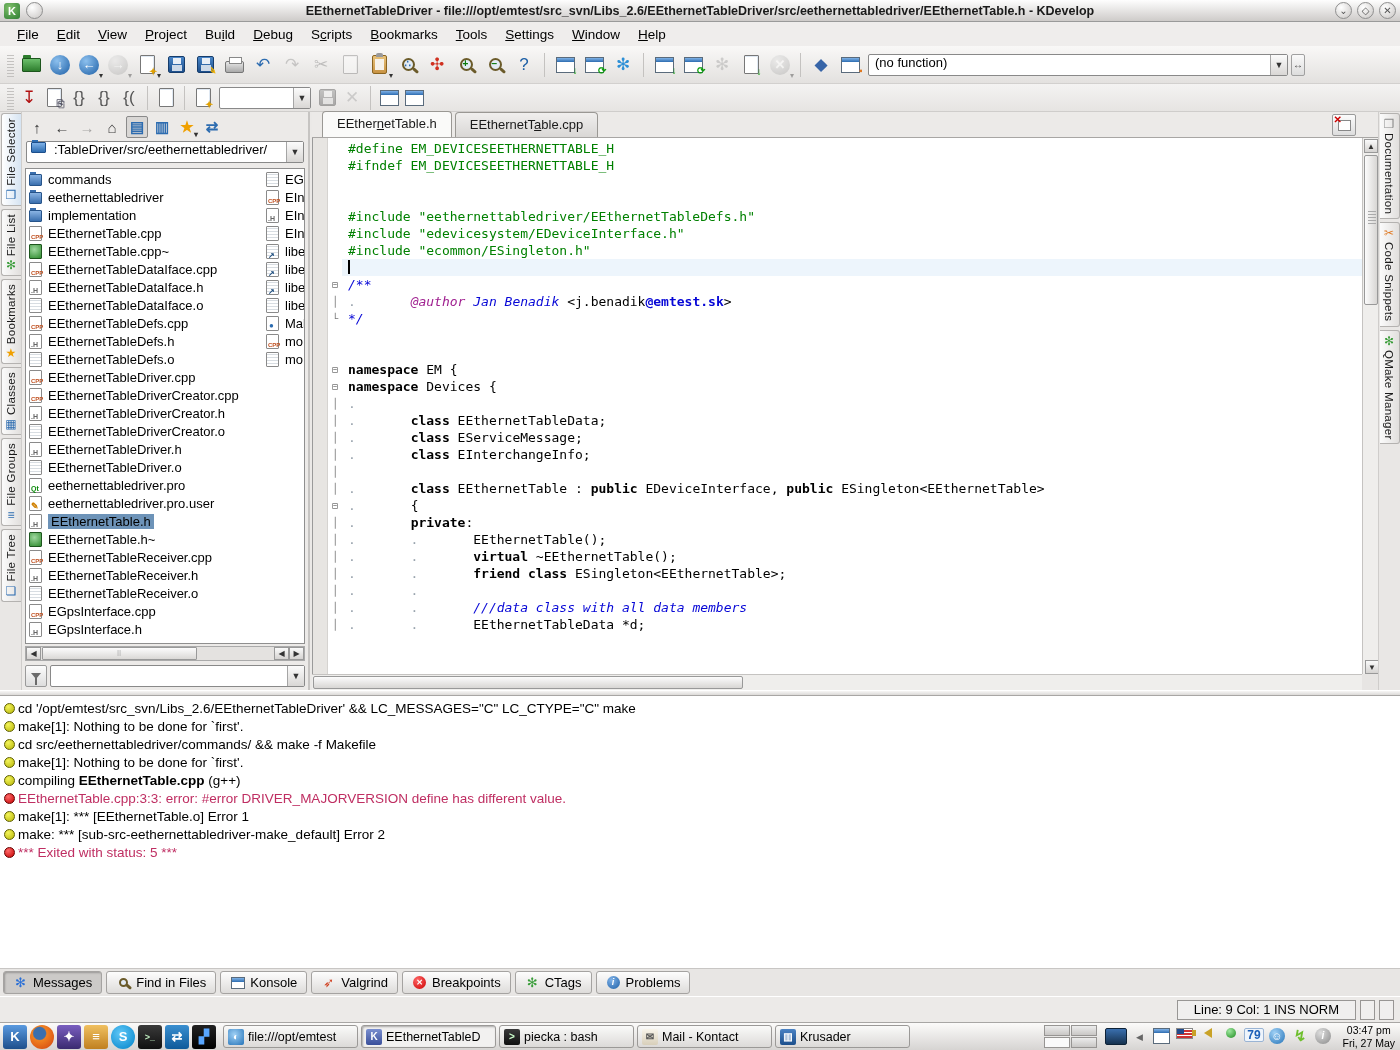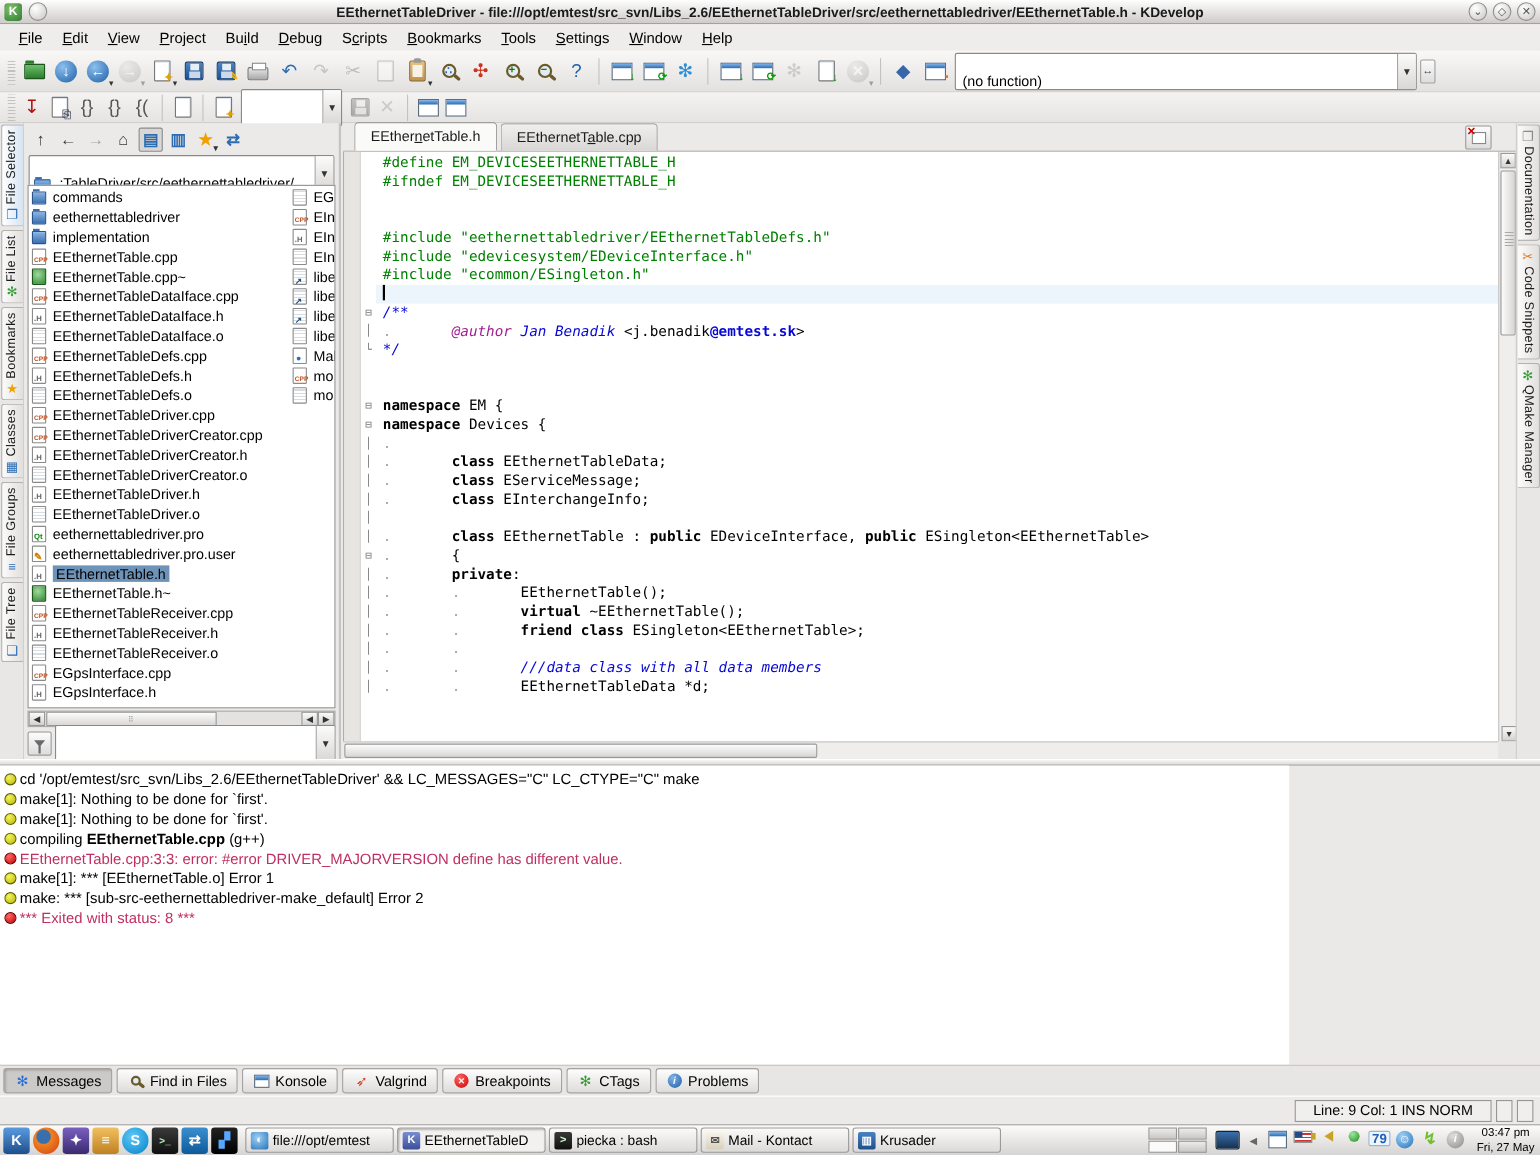--- a/index.html
+++ b/index.html
@@ -50,21 +50,21 @@
   .g-folder{width:19px;height:14px;background:linear-gradient(#6cc06c,#2d7d2d);border:1px solid #1d551d;border-radius:1px;position:relative}
   .g-folder:before{content:"";position:absolute;left:0;top:-4px;width:8px;height:3px;background:#2d7d2d;border-radius:1px 1px 0 0}
   .g-mag{width:13px;height:13px;border:2px solid #6b5b2a;border-radius:50%;position:relative;background:rgba(220,235,250,.6)}
   .g-mag:after{content:"";position:absolute;width:7px;height:3px;background:#6b5b2a;right:-6px;bottom:-3px;transform:rotate(40deg);border-radius:2px}
   .g-mag .mov{position:absolute;left:1px;top:-2px;font-size:10px;font-weight:bold}
   .g-clip{width:15px;height:19px;background:linear-gradient(#e8c27a,#c89343);border:1px solid #8a6420;border-radius:2px;position:relative}
   .g-clip:before{content:"";position:absolute;left:3px;top:-3px;width:7px;height:4px;background:#999;border-radius:2px 2px 0 0}
   .g-clip:after{content:"";position:absolute;left:2px;top:3px;width:9px;height:11px;background:#f6f2ea}
   .g-print{width:19px;height:12px;background:linear-gradient(#e8e8e8,#a9a9a9);border:1px solid #777;border-radius:2px;position:relative;margin-top:4px}
   .g-print:before{content:"";position:absolute;left:3px;top:-5px;width:11px;height:5px;background:#fff;border:1px solid #888}
-  .combo{height:34px;background:#fff;border:1px solid #898989;border-radius:2px;display:flex;align-items:flex-end;position:relative;font-size:13px}
+  .combo{height:22px;background:#fff;border:1px solid #898989;border-radius:2px;display:flex;align-items:flex-start;position:relative;font-size:13px}
   .combo .ctext{padding:0 6px;white-space:nowrap;overflow:hidden;flex:1}
   .cbtn{width:17px;height:100%;border-left:1px solid #a5a5a5;background:linear-gradient(#fbfbfb,#d9d7d5);
         display:flex;align-items:center;justify-content:center;font-size:9px;color:#333;flex:none}
   #funccombo{width:420px;margin-left:4px}
   #tb2combo{width:92px;margin:0 3px}
   .gripend{width:14px;height:22px;border:1px solid #a0a0a0;border-radius:2px;background:linear-gradient(#fafafa,#ddd);
            display:flex;align-items:center;justify-content:center;font-size:10px;color:#444;margin-left:3px}
 
   
   #ltabs{left:0;top:112px;width:22px;height:578px;background:#e9e7e5;border-right:1px solid #cfcdcb;
@@ -159,21 +159,21 @@
   .vthumb:after{content:"";position:absolute;left:3px;top:54px;width:8px;height:14px;
                 background:repeating-linear-gradient(0deg,#aaa 0 1px,transparent 1px 3px)}
   .vsb .down{position:absolute;bottom:0;left:1px}
   .ehs{position:absolute;left:0;right:16px;bottom:0;height:16px;background:#efeeec;border-top:1px solid #c5c3c1;display:flex;align-items:center}
   .ehthumb{width:430px;height:13px;margin-left:1px;background:linear-gradient(#fcfcfc,#d8d6d4);border:1px solid #999;border-radius:2px}
   .ecorner{position:absolute;right:0;bottom:0;width:16px;height:16px;background:#e7e5e3}
 
   
   #splitter{left:0;top:690px;width:1400px;height:6px;background:linear-gradient(#f7f6f5,#dcdad8);
             border-top:1px solid #fff;border-bottom:1px solid #a8a6a4}
-  #messages{left:0;top:696px;width:1172px;height:272px;background:#fff;padding:3px 4px;overflow:hidden}
+  #messages{left:0;top:696px;width:1400px;height:272px;background:#fff;padding:3px 4px;overflow:hidden}
   .mline{height:18px;display:flex;align-items:center;font-size:13.5px;white-space:pre}
   .mb{width:11px;height:11px;border-radius:50%;flex:none;margin-right:3px}
   .mb.ok{background:radial-gradient(circle at 35% 30%,#f4f45a,#b6b608);border:1px solid #5f5f00}
   .mb.err{background:radial-gradient(circle at 35% 30%,#ff6a6a,#c40000);border:1px solid #600}
   .mline.error{color:#bf2e62}
   .bold{font-weight:bold}
 
   
   #btabs{left:0;top:968px;width:1400px;height:28px;background:#e8e6e4;border-top:1px solid #c8c6c4;
          display:flex;align-items:center;gap:4px;padding-left:3px}
@@ -711,26 +711,27 @@
       <span class="vicon" style="color: rgb(58, 157, 58);">✻</span>
       <span class="vl">QMake Manager</span>
     </div>
   </div>
 
 <div id="splitter" class="abs"></div>
 
 <div id="messages" class="abs">
     <div class="mline"><span class="mb ok"></span><span>cd '/opt/emtest/src_svn/Libs_2.6/EEthernetTableDriver' &amp;&amp; LC_MESSAGES="C" LC_CTYPE="C" make</span></div>
     <div class="mline"><span class="mb ok"></span><span>make[1]: Nothing to be done for `first'.</span></div>
+    <div class="mline"><span class="mb ok"></span><span>cd src/eethernettabledriver/commands/ &amp;&amp; make -f Makefile</span></div>
     <div class="mline"><span class="mb ok"></span><span>make[1]: Nothing to be done for `first'.</span></div>
     <div class="mline"><span class="mb ok"></span><span>compiling </span><span class="bold">EEthernetTable.cpp</span><span> (g++)</span></div>
     <div class="mline error"><span class="mb err"></span><span>EEthernetTable.cpp:3:3: error: #error DRIVER_MAJORVERSION define has different value.</span></div>
     <div class="mline"><span class="mb ok"></span><span>make[1]: *** [EEthernetTable.o] Error 1</span></div>
     <div class="mline"><span class="mb ok"></span><span>make: *** [sub-src-eethernettabledriver-make_default] Error 2</span></div>
-    <div class="mline error"><span class="mb err"></span><span>*** Exited with status: 8 ***</span></div>
+    <div class="mline error"><span class="mb err"></span><span>*** Exited with status: 5 ***</span></div>
   </div>
 
 <div id="btabs" class="abs">
     <span class="btab active">
       <span class="ti" style="color: rgb(42, 111, 214);">✻</span>
       <span>Messages</span>
     </span>
     <span class="btab">
       <span class="ti">
         <span class="g-mag"></span>

